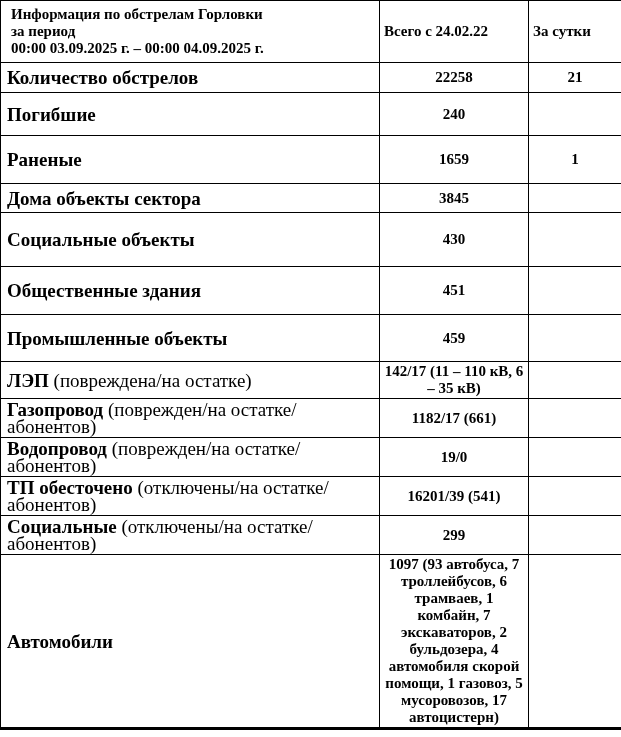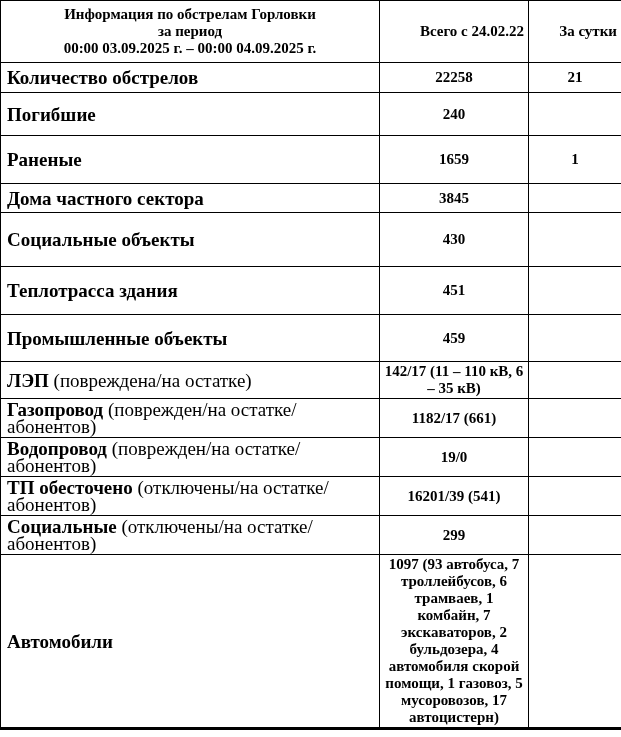--- a/index.html
+++ b/index.html
@@ -23,27 +23,27 @@
   table.info-table td {
     border: 1px solid #000;
     vertical-align: middle;
     overflow: hidden;
   }
   
   th.title-cell {
     font-weight: bold;
     font-size: 15px;
     line-height: 17px;
-    text-align: center;
+    text-align: left;
     padding: 4px 10px;
   }
   th.col-head {
     font-weight: bold;
     font-size: 15px;
-    text-align: right;
+    text-align: left;
     padding: 2px 4px;
   }
   
   td.label-cell {
     text-align: left;
     font-size: 19px;
     line-height: 17px;
     padding: 2px 6px;
     margin-top: 15px;
   }
@@ -88,31 +88,31 @@
           <td class="label-cell"><span class="lbl">Погибшие</span></td>
           <td class="val-cell">240</td>
           <td class="val-cell"></td>
         </tr>
         <tr style="height: 48px;">
           <td class="label-cell"><span class="lbl">Раненые</span></td>
           <td class="val-cell">1659</td>
           <td class="val-cell">1</td>
         </tr>
         <tr style="height: 29px;">
-          <td class="label-cell"><span class="lbl">Дома частного сектора</span></td>
+          <td class="label-cell"><span class="lbl">Дома объекты сектора</span></td>
           <td class="val-cell">3845</td>
           <td class="val-cell"></td>
         </tr>
         <tr style="height: 54px;">
           <td class="label-cell"><span class="lbl">Социальные объекты</span></td>
           <td class="val-cell">430</td>
           <td class="val-cell"></td>
         </tr>
         <tr style="height: 48px;">
-          <td class="label-cell"><span class="lbl">Теплотрасса здания</span></td>
+          <td class="label-cell"><span class="lbl">Общественные здания</span></td>
           <td class="val-cell">451</td>
           <td class="val-cell"></td>
         </tr>
         <tr style="height: 47px;">
           <td class="label-cell"><span class="lbl">Промышленные объекты</span></td>
           <td class="val-cell">459</td>
           <td class="val-cell"></td>
         </tr>
         <tr style="height: 37px;">
           <td class="label-cell"><span class="lbl">ЛЭП</span> <span class="note">(повреждена/на остатке)</span></td>

